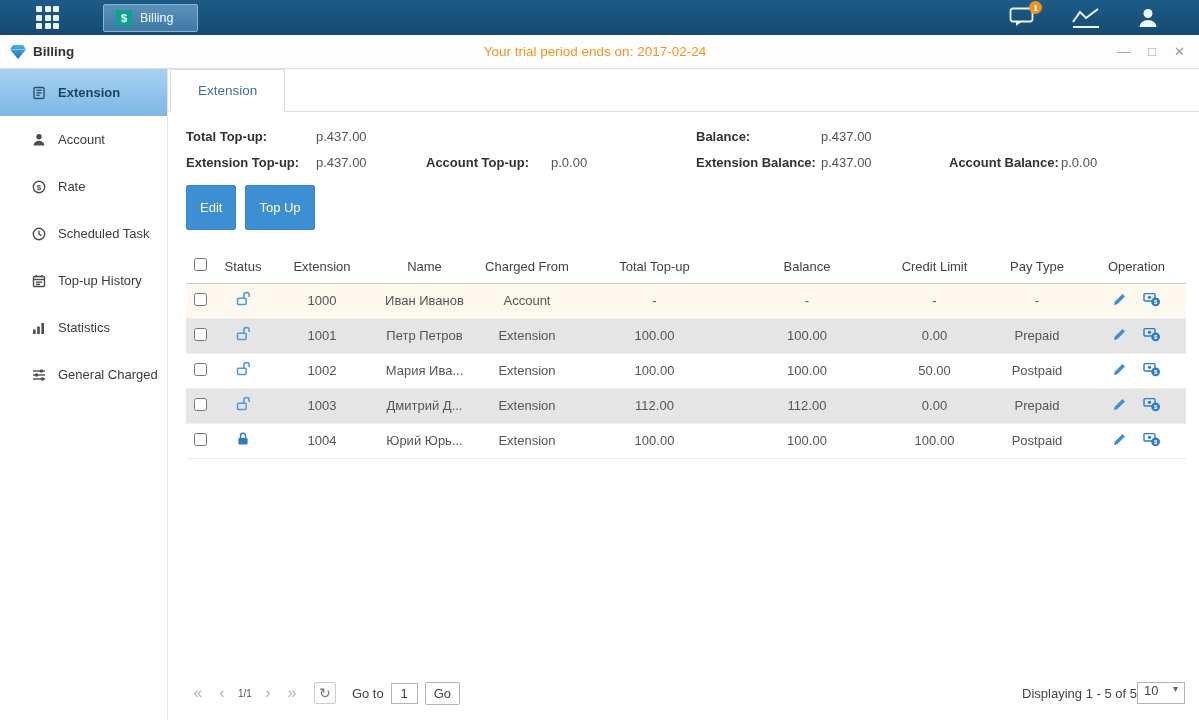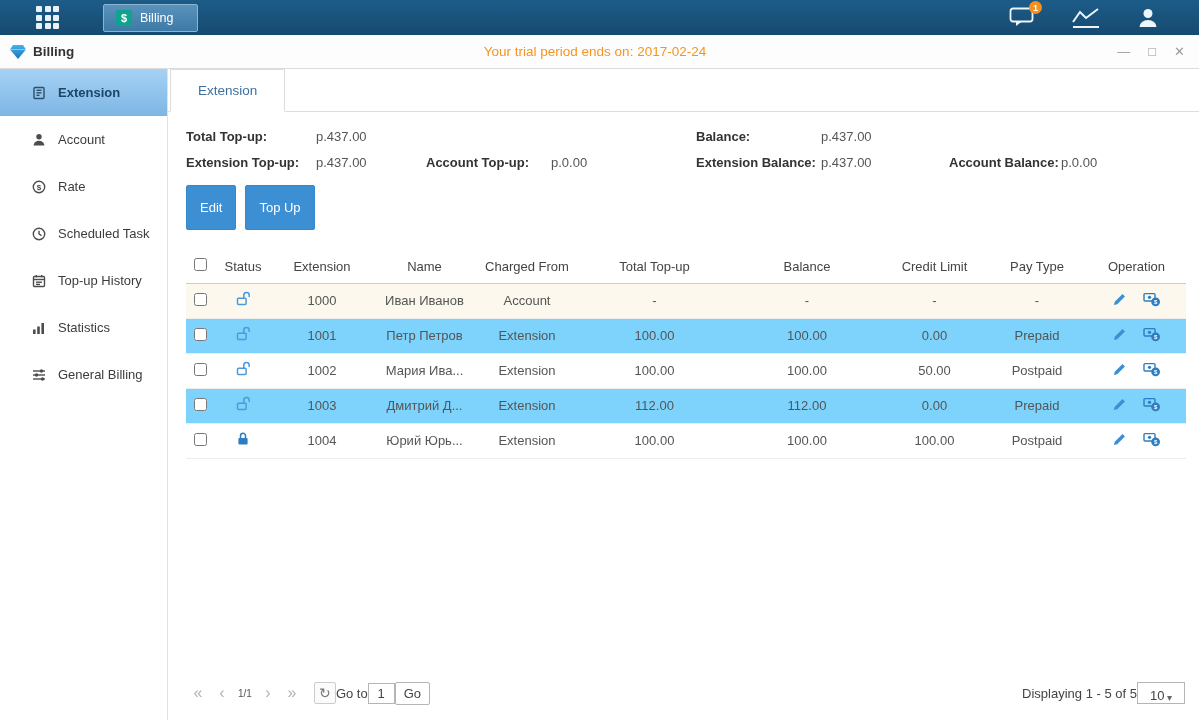--- a/index.html
+++ b/index.html
@@ -55,48 +55,48 @@
   .actions { display:flex; gap:9px; margin:15px 0 0 18px; }
   .btn { background:#3d8fd4; border:1px solid #3787cc; color:#fff; font-size:13px;
          padding:14px 13px; border-radius:2px; cursor:pointer; font-family:inherit; }
 
   .table-wrap { margin:20px 14px 0 18px; }
   table { width:100%; border-collapse:collapse; table-layout:fixed; }
   thead th { height:33px; font-weight:normal; color:#444; border-bottom:1px solid #ccc;
              text-align:center; font-size:13px; }
   tbody td { height:35px; text-align:center; color:#555; font-size:13px;
              border-bottom:1px solid #ededed; overflow:hidden; white-space:nowrap; }
-  tbody tr.even { background:#7dd3fc; }
+  tbody tr.even { background:#e5e5e5; }
   tbody tr.hl { background:#fcf8ee; }
   input[type=checkbox] { width:13px; height:13px; cursor:pointer; }
 
   .lock { display:inline-flex; cursor:pointer; }
   .lock .lk-closed { display:none; }
   .lock.locked .lk-closed { display:inline; }
   .op-cell { display:inline-flex; gap:16px; align-items:center; }
   .op-icon { cursor:pointer; display:inline-flex; }
 
   .spacer { flex:1; }
 
   
   .pager { flex:0 0 44px; display:flex; align-items:center; padding:0 14px 10px 18px; }
   .pg-btn { width:24px; text-align:center; color:#b3b3b3; font-size:16px; cursor:pointer; user-select:none; }
   .pg-page { color:#555; margin:0 4px; font-size:10px; }
   .pg-refresh { width:22px; height:22px; border:1px solid #ccc; border-radius:2px; background:#fbfbfb;
                 color:#777; font-size:14px; display:flex; align-items:center; justify-content:center;
                 margin-left:10px; cursor:pointer; }
-  .goto { display:flex; align-items:center; gap:0; margin-left:0; color:#444; }
+  .goto { display:flex; align-items:center; gap:7px; margin-left:16px; color:#444; }
   .goto input { width:27px; height:21px; border:1px solid #b5b5b5; text-align:center;
                 font-size:13px; font-family:inherit; color:#444; }
   .go-btn { border:1px solid #b5b5b5; background:#fff; padding:3px 8px; font-size:13px;
             color:#444; border-radius:2px; cursor:pointer; font-family:inherit; }
   .pg-right { margin-left:auto; display:flex; align-items:center; }
   .displaying { color:#444; }
   .pagesize { width:48px; height:22px; border:1px solid #b5b5b5; background:#fff; display:flex;
-              align-items:flex-end; justify-content:space-between; padding:0 12px; cursor:pointer; color:#444; }
+              align-items:flex-start; justify-content:space-between; padding:0 6px; cursor:pointer; color:#444; }
   .pagesize .caret { color:#666; font-size:10px; }
 </style>
 </head>
 <body>
 
 <div class="app">
 
   <div class="topbar">
     <div class="apps-grid">
       <span></span>
@@ -236,21 +236,21 @@
                 <line x1="2" y1="8" x2="14" y2="8"></line>
                 <line x1="2" y1="12" x2="14" y2="12"></line>
               </g>
             <g fill="#4d4d4d">
                 <circle cx="10.5" cy="4" r="1.7"></circle>
                 <circle cx="5.5" cy="8" r="1.7"></circle>
                 <circle cx="11.5" cy="12" r="1.7"></circle>
               </g>
           </svg>
         </span>
-        <span>General Billing</span>
+        <span>General Charged</span>
       </div>
     </div>
 
     <div class="main">
       <div class="tabs">
         <div class="tab">Extension</div>
       </div>
 
       <div class="summary">
         <div class="s-label">Total Top-up:</div>

